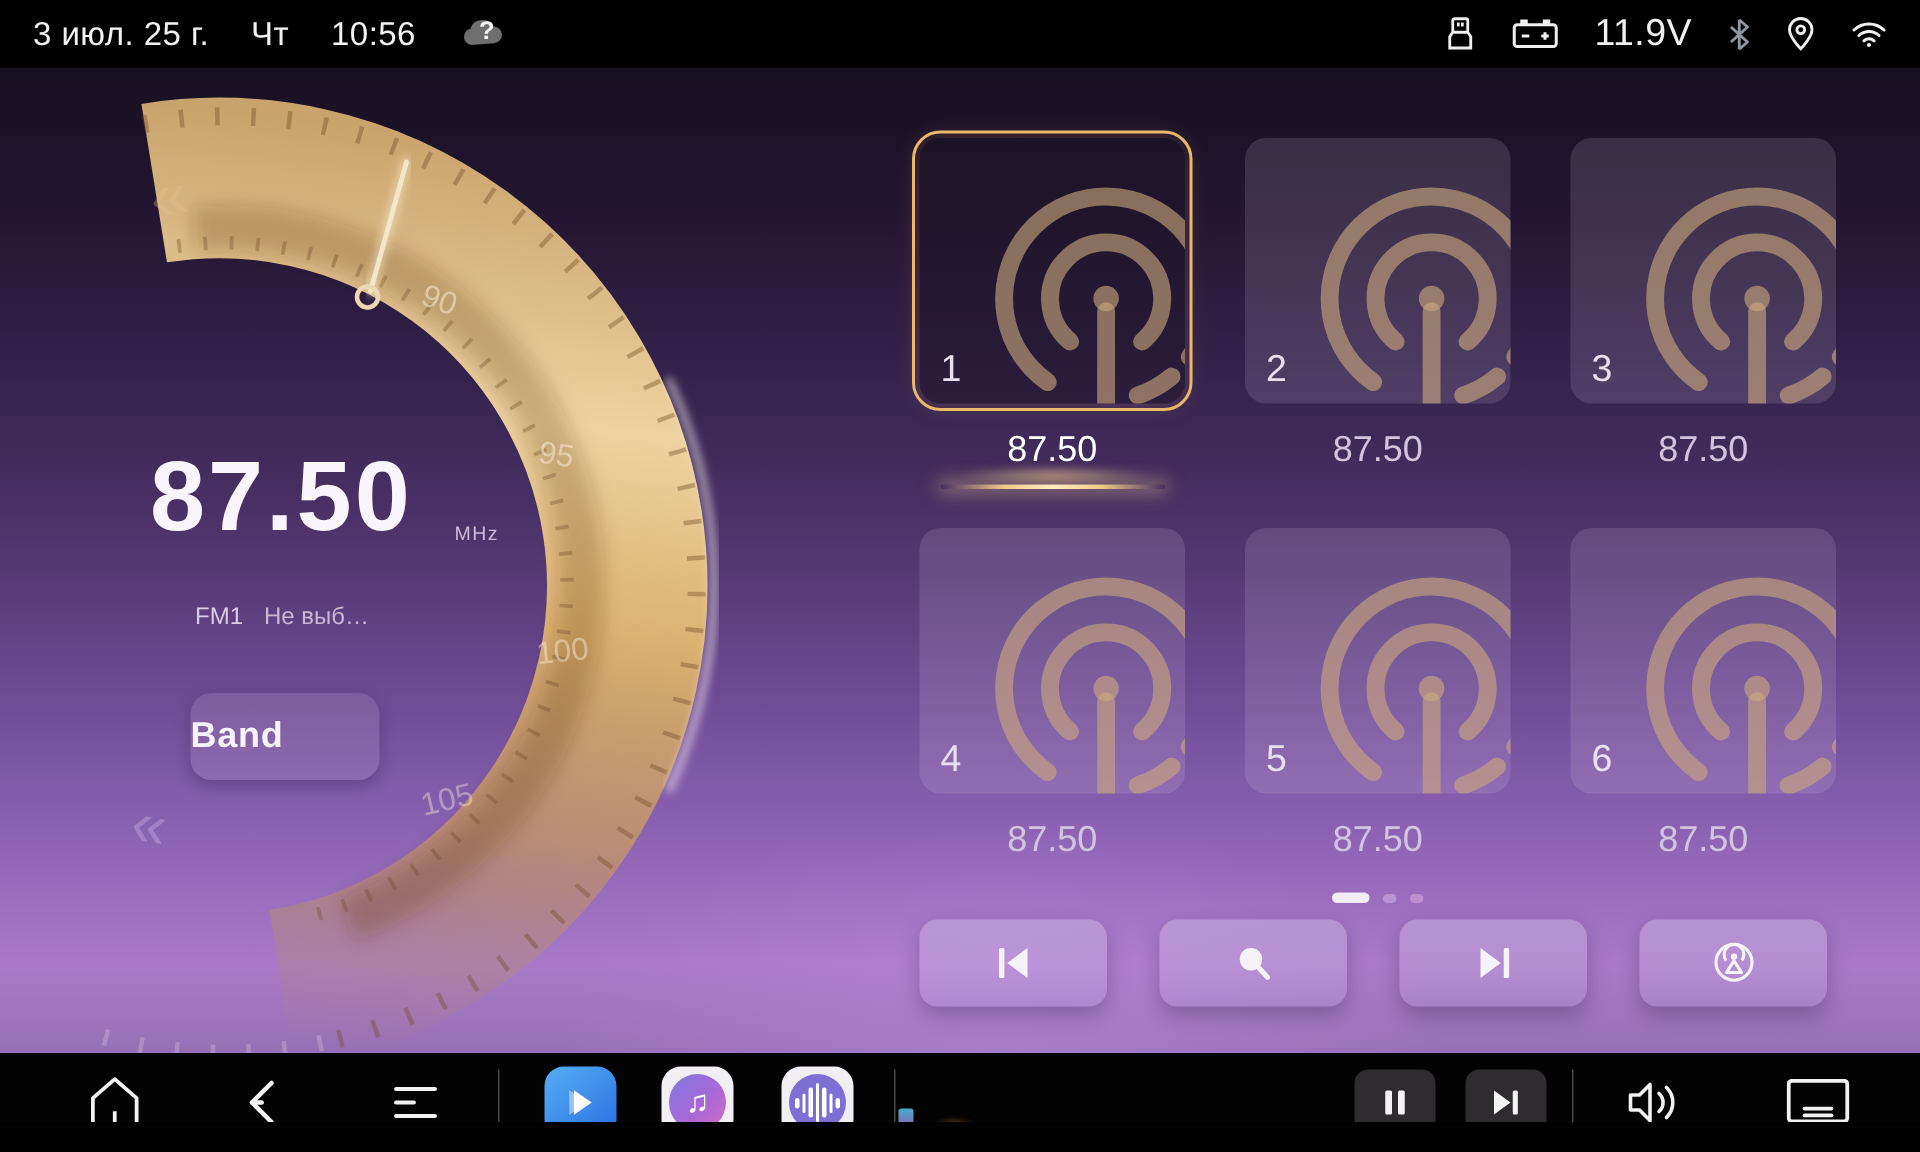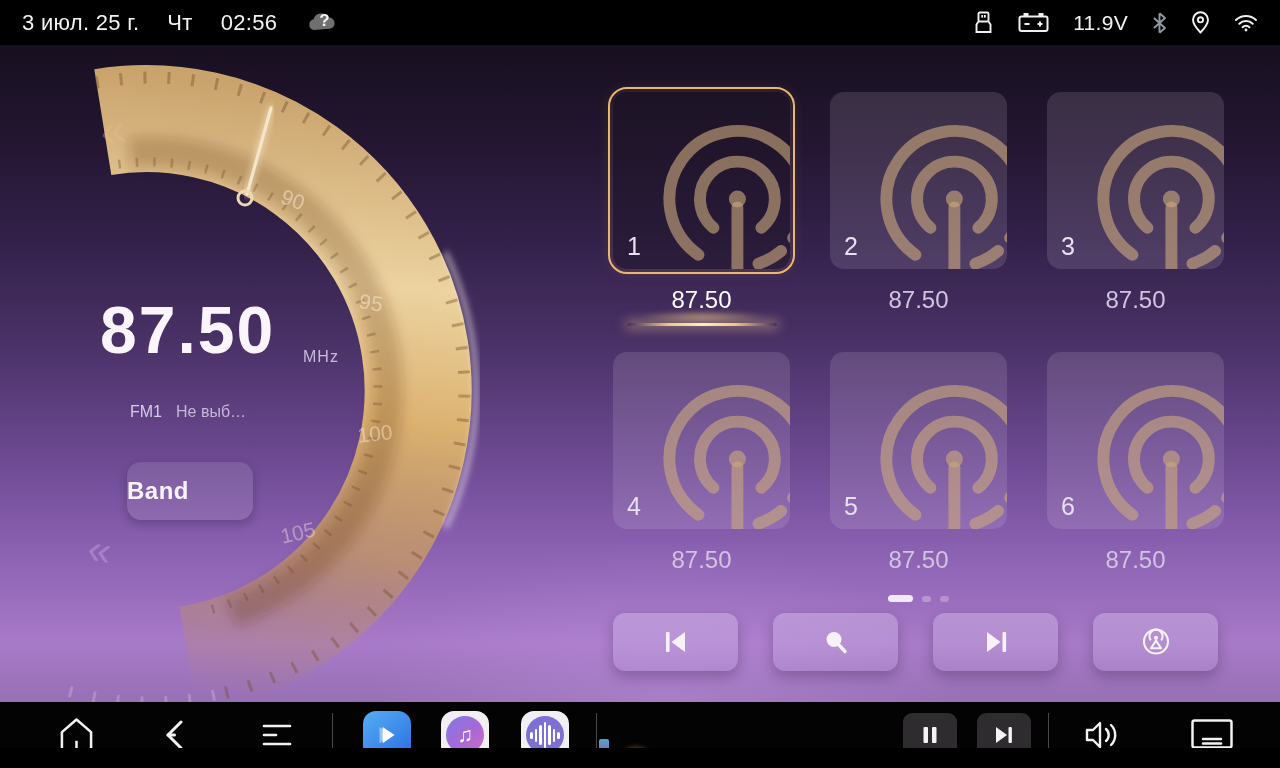--- a/index.html
+++ b/index.html
@@ -22,21 +22,21 @@
   
   #rds-badge{position:absolute;left:478px;top:41px;width:96px;height:60px;border-radius:13px;
     background:rgba(20,14,24,.82);display:flex;align-items:center;justify-content:center;gap:1px;}
   .rds-rings{display:flex;margin-right:2px;}
   .rds-rings i{display:block;width:15px;height:15px;border:2.6px solid #efeff2;border-radius:50%;}
   .rds-rings i + i{margin-left:-6px;}
   #rds-text{font-size:15px;font-weight:bold;color:#f2f2f4;letter-spacing:.5px;}
   
   #freq-big{position:absolute;left:100px;top:247px;font-size:66px;font-weight:600;
     letter-spacing:2px;color:#faf5fd;}
-  #freq-unit{position:absolute;left:303px;top:303px;font-size:16px;color:#c9bad8;letter-spacing:1px;}
+  #freq-unit{position:absolute;left:303px;top:303px;font-size:13px;color:#c9bad8;letter-spacing:1px;}
   #band-line{position:absolute;left:130px;top:358px;font-size:16px;display:flex;gap:14px;text-align:right;}
   #band-label{color:#d9cde5;}
   #station-label{color:#c6b7d4;}
   #band-button{position:absolute;left:127px;top:417px;width:126px;height:58px;border-radius:14px;
     background:rgba(255,255,255,.10);box-shadow:0 4px 10px rgba(25,12,40,.25);
     display:flex;align-items:center;
     font-size:24px;font-weight:600;color:#f7f3fa;letter-spacing:.5px;}
   
   .preset{position:absolute;width:177px;}
   .tile{position:relative;width:177px;height:177px;border-radius:14px;overflow:hidden;
@@ -92,21 +92,21 @@
 </style>
 </head>
 <body>
 
 <div id="screen">
 
   <div id="statusbar">
     <div class="sb-left">
       <span class="sb-text">3 июл. 25 г.</span>
       <span class="sb-text">Чт</span>
-      <span class="sb-text">02:56</span>
+      <span class="sb-text">10:56</span>
       <span class="weather-wrap">
         <svg width="34" height="26" viewBox="0 0 34 26">
           <path d="M9 21 A5.5 5.5 0 0 1 8.6 10.2 A8 7.4 0 0 1 23.6 8.6 A5.6 5.6 0 0 1 24.4 19.8 Z" fill="#8b8b8b" opacity=".8"></path>
         </svg>
         <span class="weather-q">?</span>
       </span>
     </div>
     <div class="sb-right">
       <span>
         <svg width="21" height="23" viewBox="0 0 21 23" fill="none" stroke="#f0f0f0" stroke-width="1.9">
@@ -118,21 +118,21 @@
       </span>
       <span>
         <svg width="31" height="21" viewBox="0 0 31 21" fill="none" stroke="#f0f0f0" stroke-width="2">
           <rect x="1.5" y="4.5" width="28" height="14.5" rx="2"></rect>
           <rect x="5.5" y="1" width="5" height="3.5" fill="#f0f0f0" stroke="none"></rect>
           <rect x="20.5" y="1" width="5" height="3.5" fill="#f0f0f0" stroke="none"></rect>
           <path d="M6.5 12 H11.5"></path>
           <path d="M19.5 12 H24.5 M22 9.5 V14.5"></path>
         </svg>
       </span>
-      <span class="sb-text" style="font-size:21px">11.9V</span>
+      <span class="sb-text" style="font-size:25px">11.9V</span>
       <span>
         <svg width="15" height="22" viewBox="0 0 15 22" fill="none" stroke="#8f98a3" stroke-width="1.9" stroke-linejoin="round">
           <path d="M7.5 1.2 V20.8 M7.5 1.2 L13 6 L2 16 M7.5 20.8 L13 16 L2 6"></path>
         </svg>
       </span>
       <span>
         <svg width="19" height="23" viewBox="0 0 19 23" fill="none" stroke="#f0f0f0" stroke-width="1.9">
           <path d="M9.5 21.5 C9.5 21.5 2 13.8 2 8.8 A7.5 7.5 0 1 1 17 8.8 C17 13.8 9.5 21.5 9.5 21.5 Z"></path>
           <circle cx="9.5" cy="8.8" r="2.6"></circle>
         </svg>

